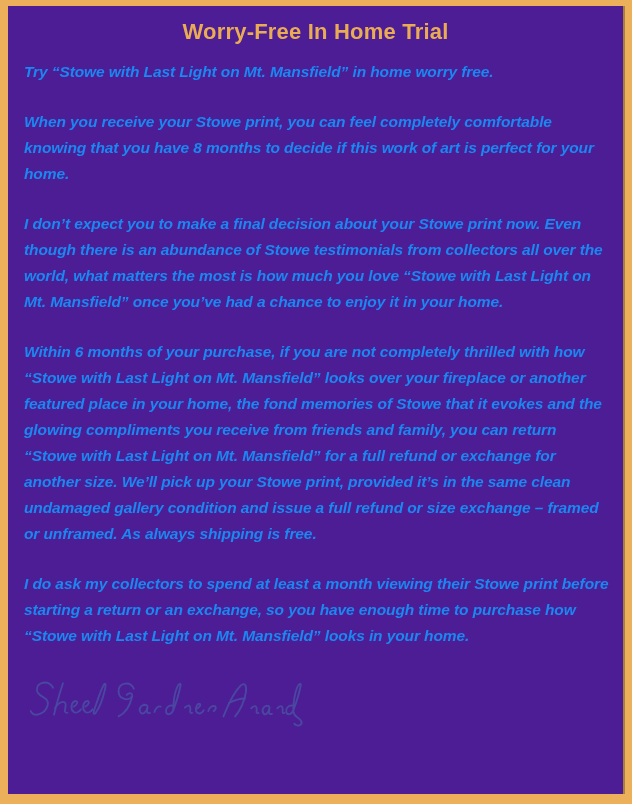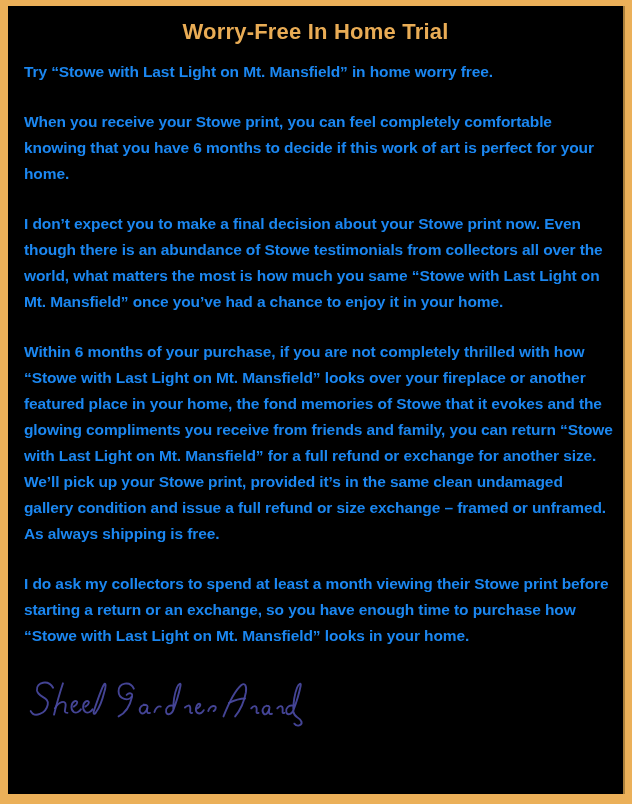--- a/index.html
+++ b/index.html
@@ -10,21 +10,21 @@
   body {
     width: 632px;
     height: 804px;
     font-family: "Liberation Sans", sans-serif;
     overflow: hidden;
   }
   .frame {
     box-sizing: border-box;
     width: 632px;
     height: 804px;
-    background: #000000;
+    background: #4c1d95;
     border-style: solid;
     border-color: #ebb059;
     border-width: 6px 7px 10px 8px;
     box-shadow: inset 0 0 0 0 #fff, -2px 0 0 0 #a97f3c inset;
     padding: 8px 12px 0 10px;
     overflow: hidden;
   }
   .panel-title {
     margin: 4px 0 13px 0;
     text-align: center;
@@ -36,20 +36,21 @@
   }
   .body-paragraph {
     margin: 0 0 24px 0;
     padding-left: 6px;
     color: #1b87f1;
     font-size: 15.5px;
     line-height: 26px;
     font-weight: bold;
     letter-spacing: -0.1px;
     max-width: 600px;
+    font-style: italic;
   }
   .signature-block {
     margin: 4px 0 0 10px;
   }
   .signature-block svg {
     display: block;
   }
   .sig-stroke {
     fill: none;
     stroke: #4a4aa2;
@@ -61,23 +62,23 @@
 </style>
 </head>
 <body>
 
 <div class="frame">
 
   <h1 class="panel-title">Worry-Free In Home Trial</h1>
 
   <p class="body-paragraph">Try “Stowe with Last Light on Mt. Mansfield” in home worry free.</p>
 
-  <p class="body-paragraph">When you receive your Stowe print, you can feel completely comfortable knowing that you have 6 months to decide if this work of art is perfect for your home.</p>
+  <p class="body-paragraph">When you receive your Stowe print, you can feel completely comfortable knowing that you have 8 months to decide if this work of art is perfect for your home.</p>
 
-  <p class="body-paragraph">I don’t expect you to make a final decision about your Stowe print now. Even though there is an abundance of Stowe testimonials from collectors all over the world, what matters the most is how much you same “Stowe with Last Light on Mt. Mansfield” once you’ve had a chance to enjoy it in your home.</p>
+  <p class="body-paragraph">I don’t expect you to make a final decision about your Stowe print now. Even though there is an abundance of Stowe testimonials from collectors all over the world, what matters the most is how much you love “Stowe with Last Light on Mt. Mansfield” once you’ve had a chance to enjoy it in your home.</p>
 
   <p class="body-paragraph">Within 6 months of your purchase, if you are not completely thrilled with how “Stowe with Last Light on Mt. Mansfield” looks over your fireplace or another featured place in your home, the fond memories of Stowe that it evokes and the glowing compliments you receive from friends and family, you can return “Stowe with Last Light on Mt. Mansfield” for a full refund or exchange for another size. We’ll pick up your Stowe print, provided it’s in the same clean undamaged gallery condition and issue a full refund or size exchange – framed or unframed. As always shipping is free.</p>
 
   <p class="body-paragraph">I do ask my collectors to spend at least a month viewing their Stowe print before starting a return or an exchange, so you have enough time to purchase how “Stowe with Last Light on Mt. Mansfield” looks in your home.</p>
 
   <div class="signature-block">
     <svg width="278" height="60" viewBox="0 0 310 62" role="img" aria-label="Sheel Gardner Anand">
 
       <path class="sig-stroke" d="M28,14 C23,5 9,7 10,17 C11,25 24,24 22,33 C20,43 7,48 3,40"></path>
       <path class="sig-stroke" d="M39,9 C35,21 31,36 29,44"></path>

